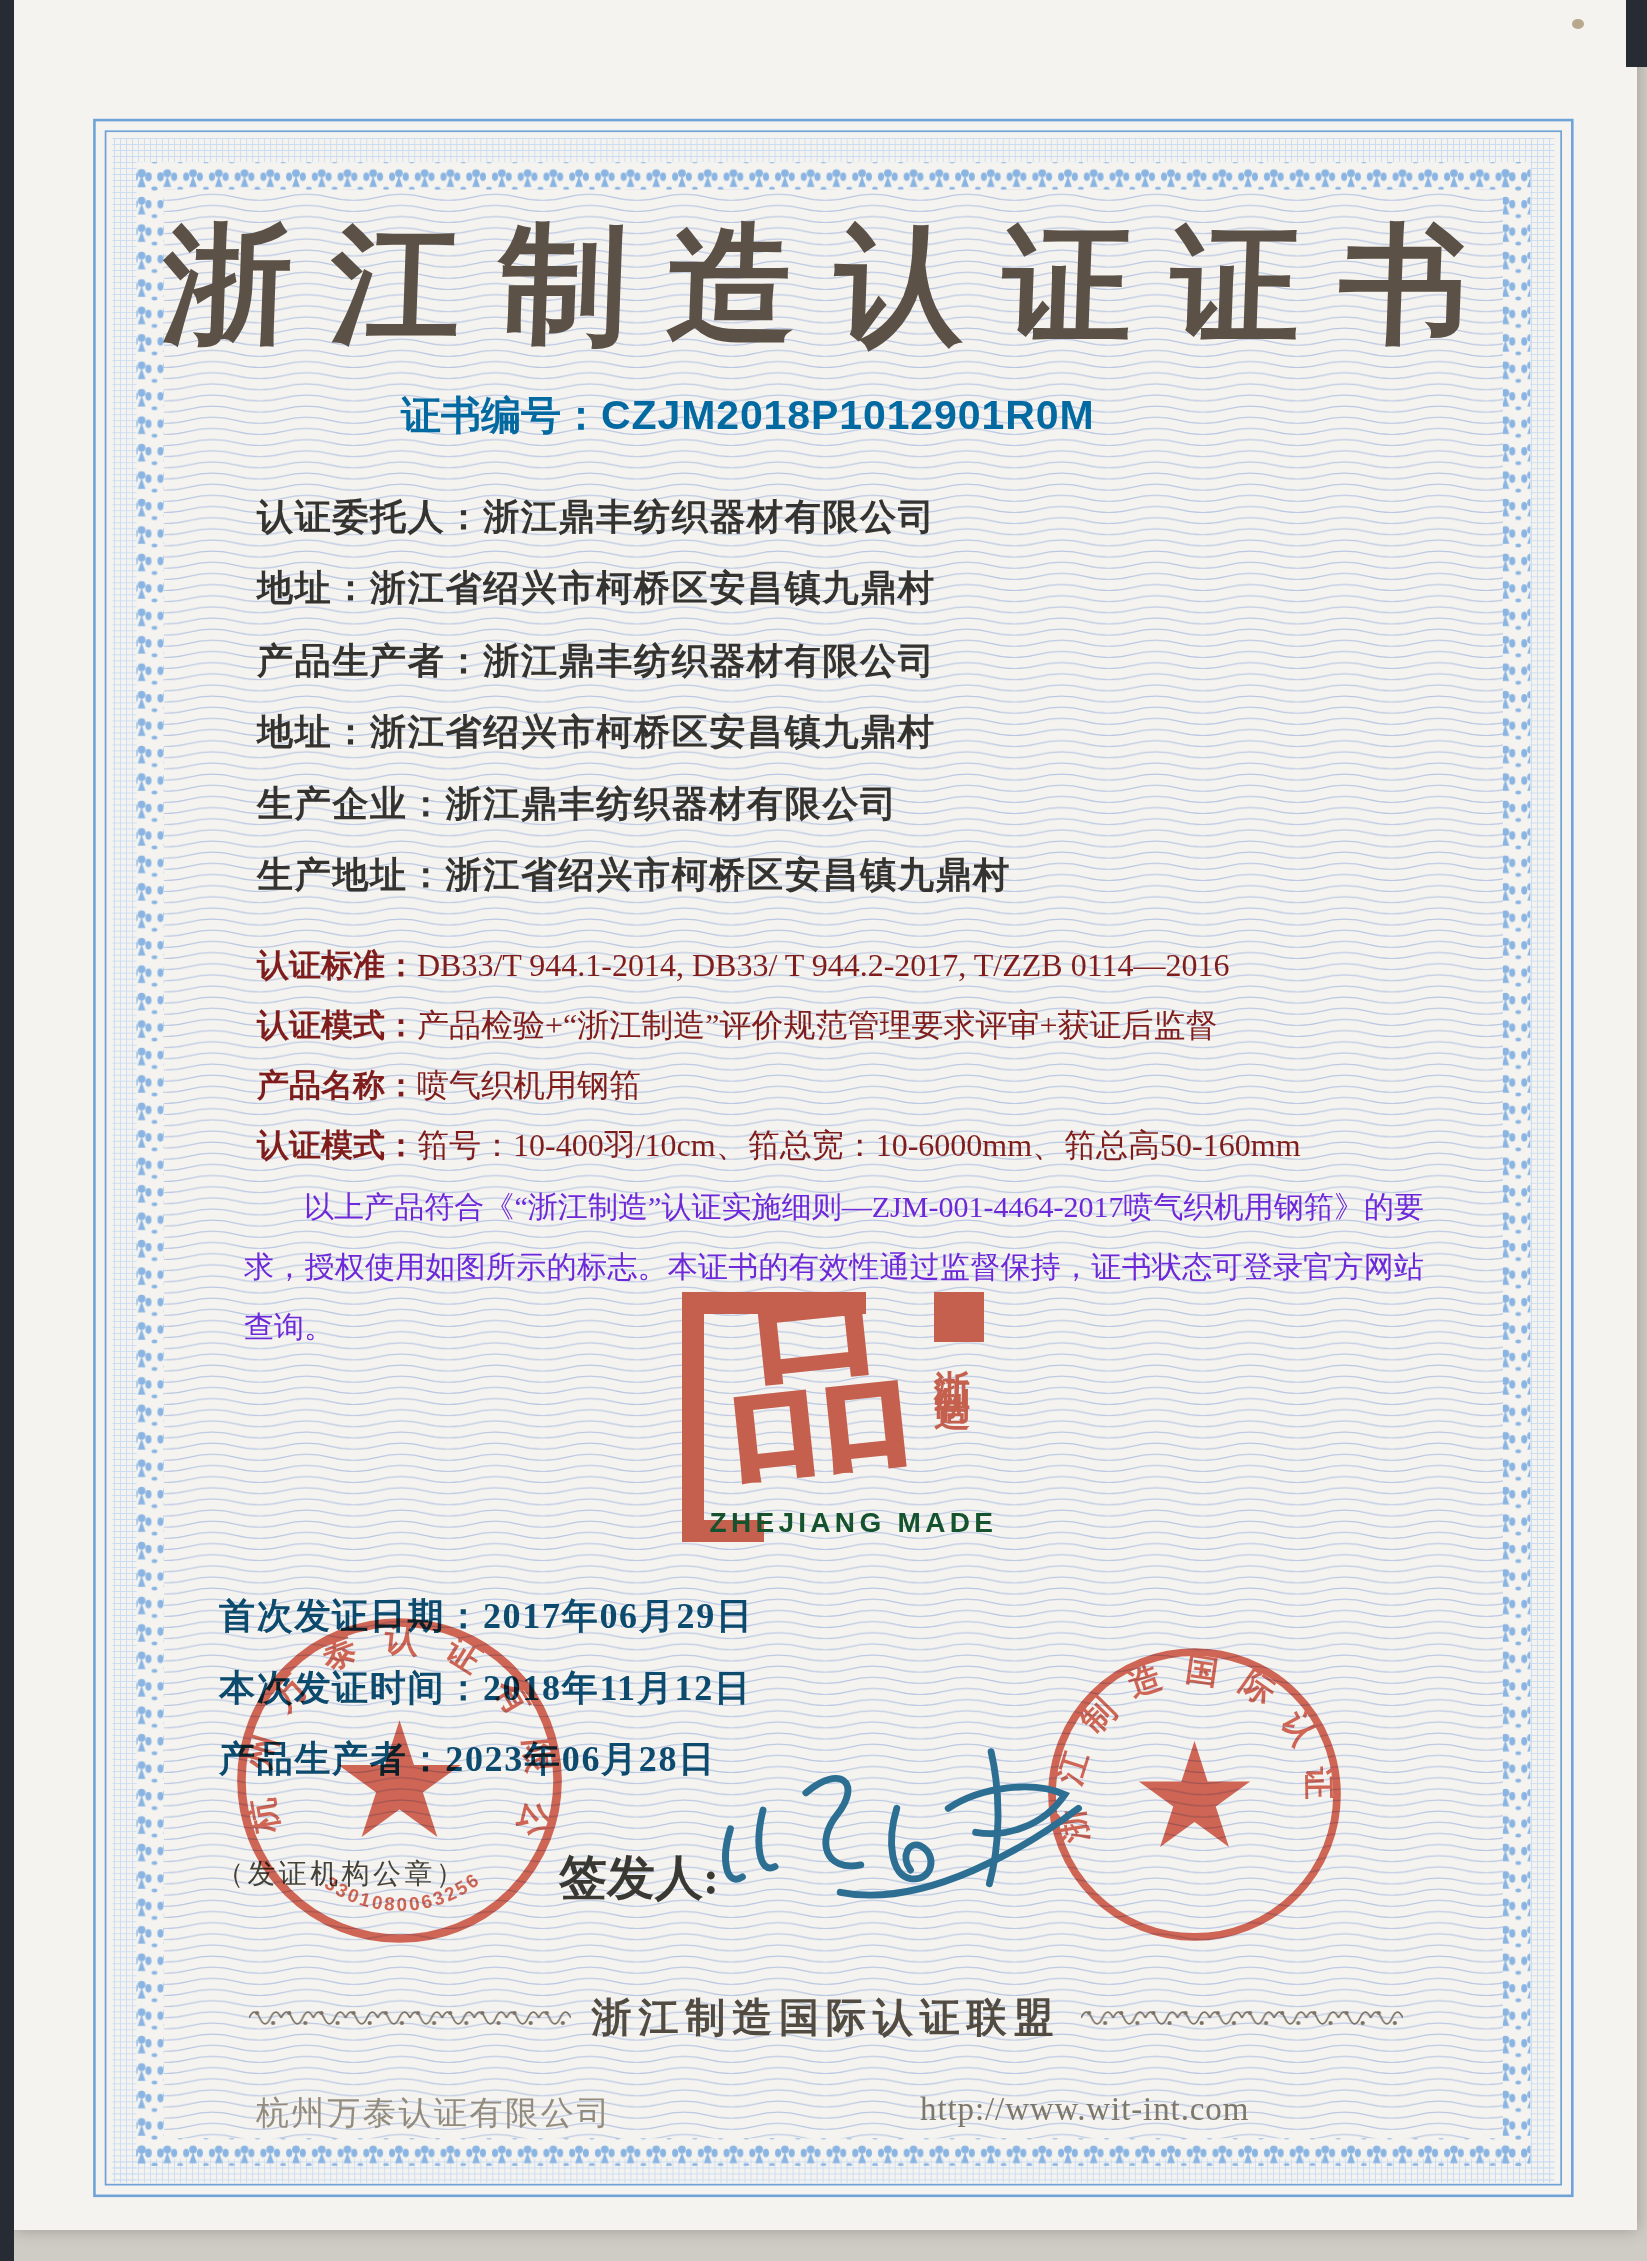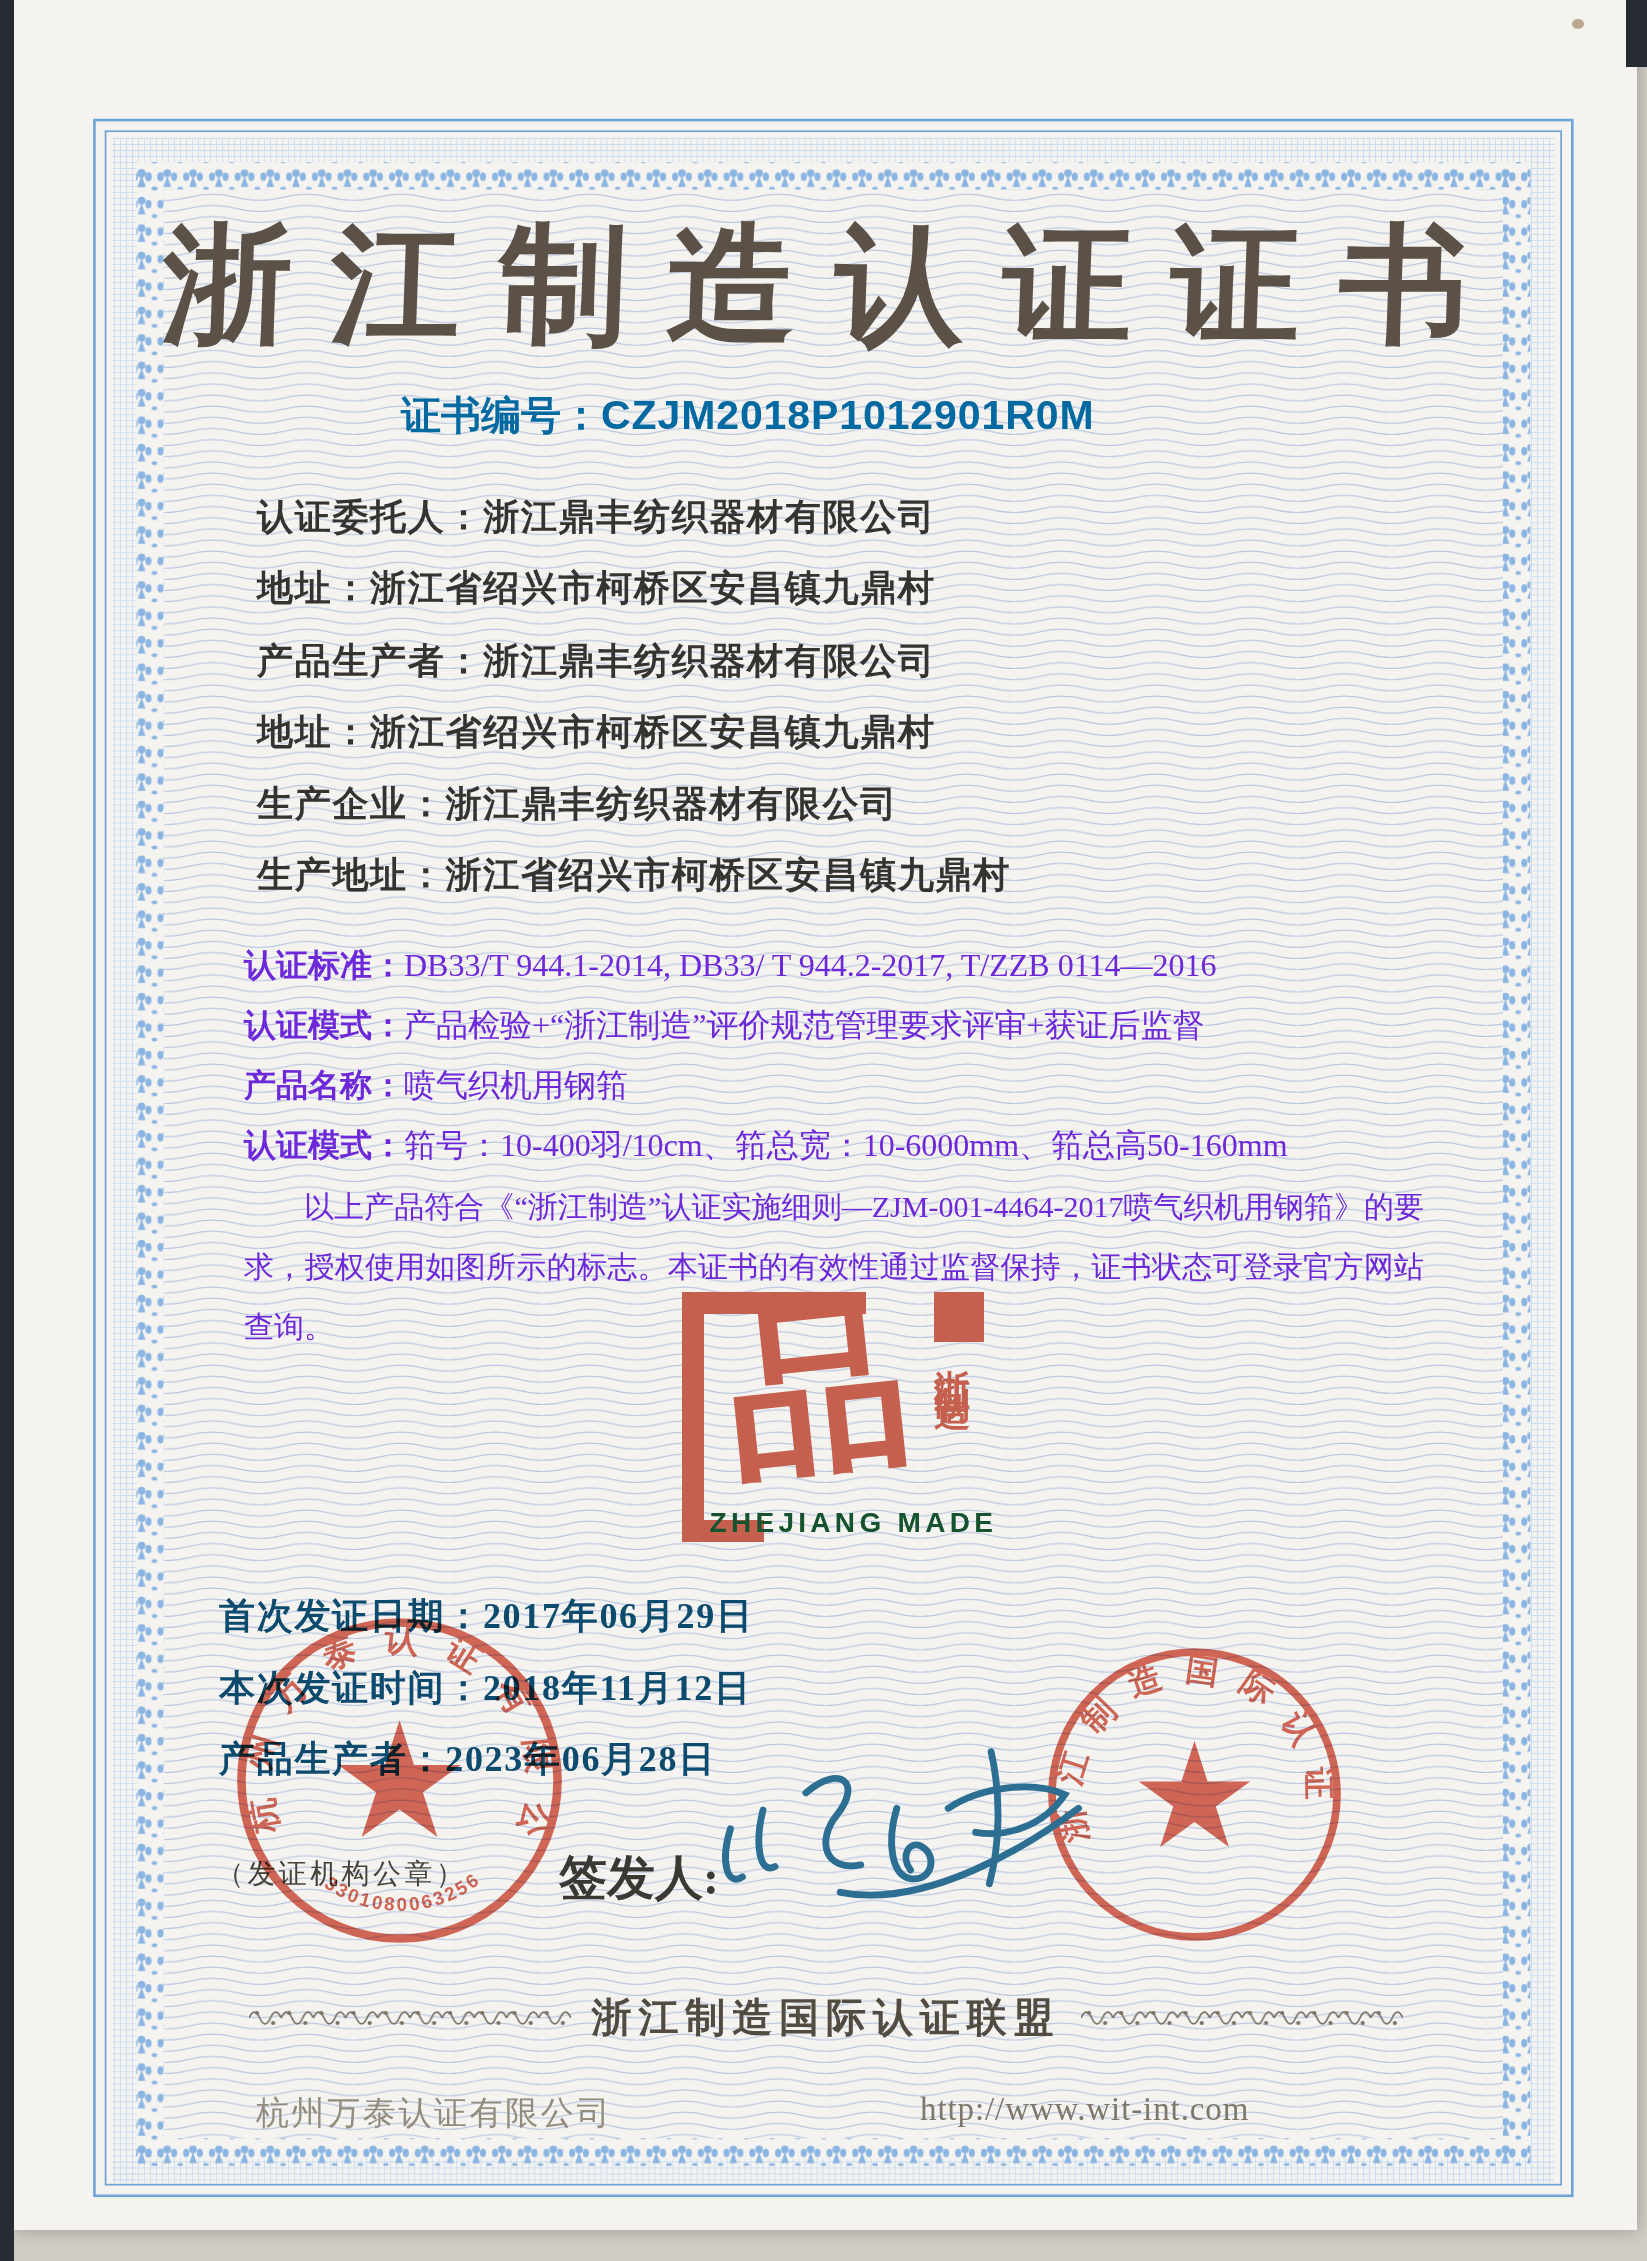--- a/index.html
+++ b/index.html
@@ -11,21 +11,21 @@
   .scan-edge-left{left:0;top:0;width:13.7px;height:2261px;background:#272b33;}
   .scan-edge-tr{left:1626px;top:0;width:20.6px;height:67px;background:#272b33;}
   .scan-spot{left:1572px;top:19px;width:12px;height:10.3px;border-radius:50%;
              background:#9a7f59;opacity:.65;}
   .title{left:163px;top:199px;width:1338px;text-align:center;
          font-size:129px;font-weight:700;color:#5b5147;letter-spacing:39px;
          transform:skewX(-2deg);white-space:nowrap;}
   .certline{left:401px;top:388px;font-size:40px;font-weight:700;color:#0369a1;white-space:nowrap;}
   .certline .num{font-family:"Liberation Sans","DejaVu Sans",sans-serif;font-size:41px;letter-spacing:0.9px;}
   .inforow{left:257px;font-size:36px;font-weight:700;color:#35332f;letter-spacing:1.7px;white-space:nowrap;}
-  .specrow{left:244px;font-size:32px;color:#6d28d9;white-space:nowrap;}
+  .specrow{left:257px;font-size:32px;color:#7f1d1d;white-space:nowrap;}
   .specrow .lbl{font-weight:700;}
   .statement{left:244px;top:1177px;width:1180px;font-size:30px;line-height:60px;
              color:#6d28d9;text-indent:60px;text-align:justify;}
   
   .logo{left:682px;top:1292px;width:302px;height:250px;}
   .logo .bar{position:absolute;background:#c4604d;}
   .logo .mark{position:absolute;left:45px;top:6.9px;font-size:182px;font-weight:700;
               color:#c4604d;transform:rotate(-6deg);line-height:1;}
   .logo .vert{position:absolute;left:245px;top:48px;writing-mode:vertical-rl;
               font-size:36px;font-weight:700;color:#c4604d;letter-spacing:8.6px;}

